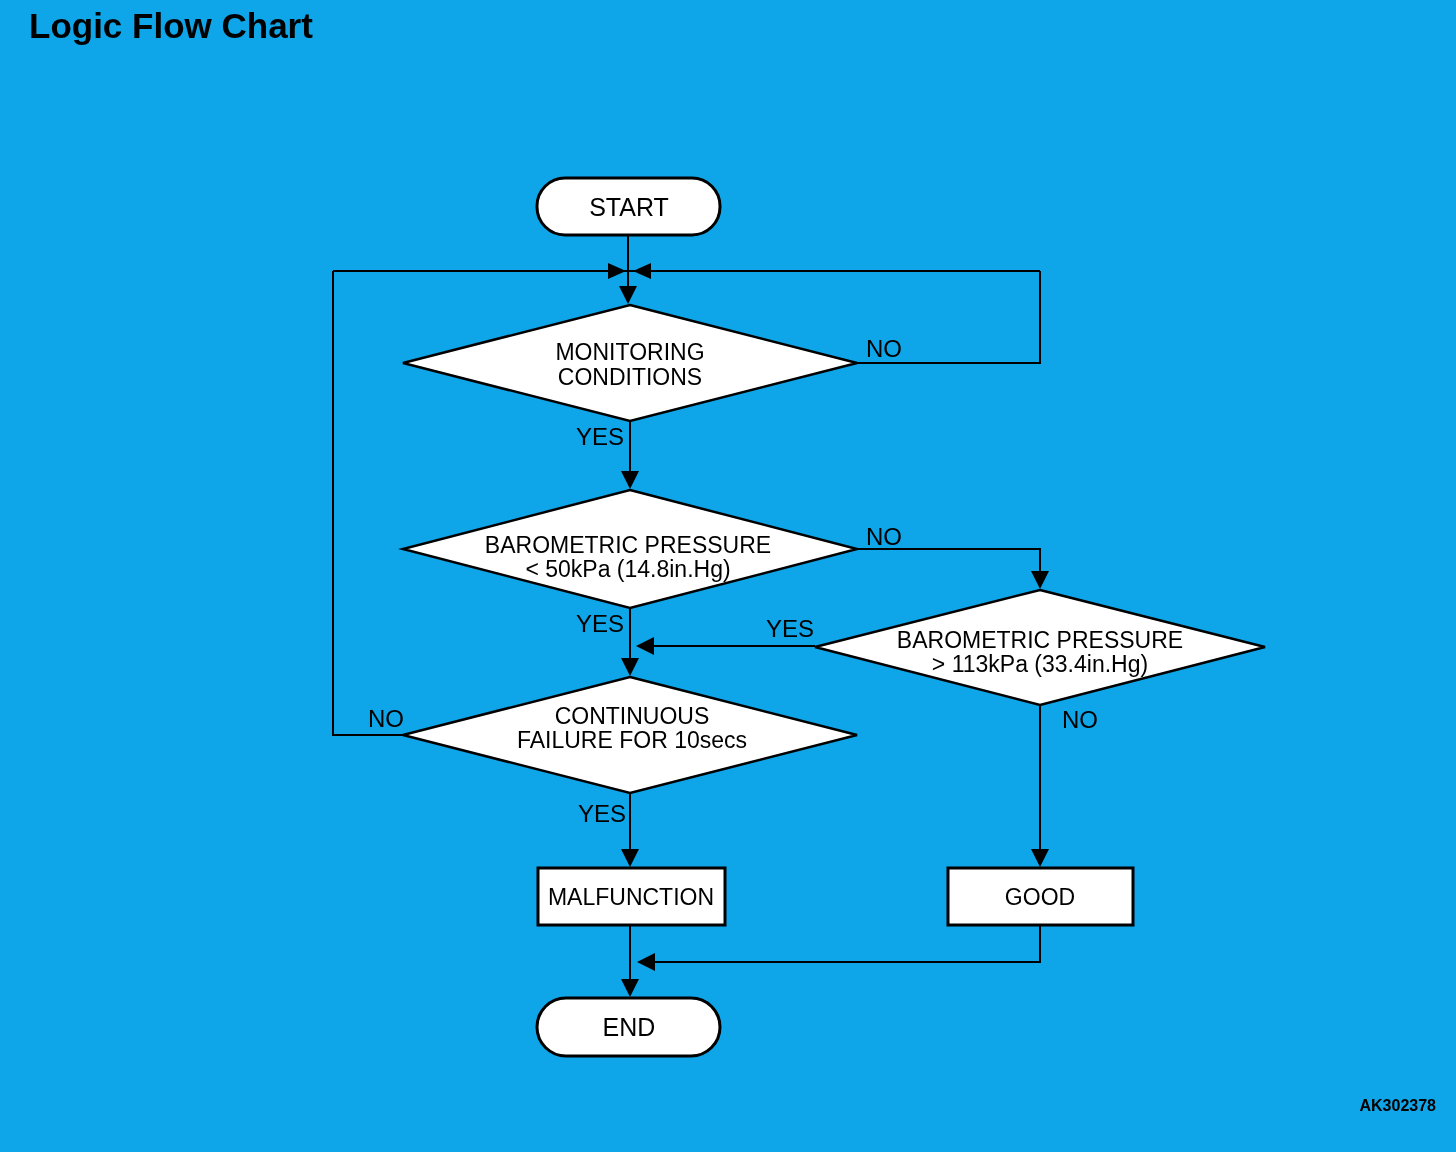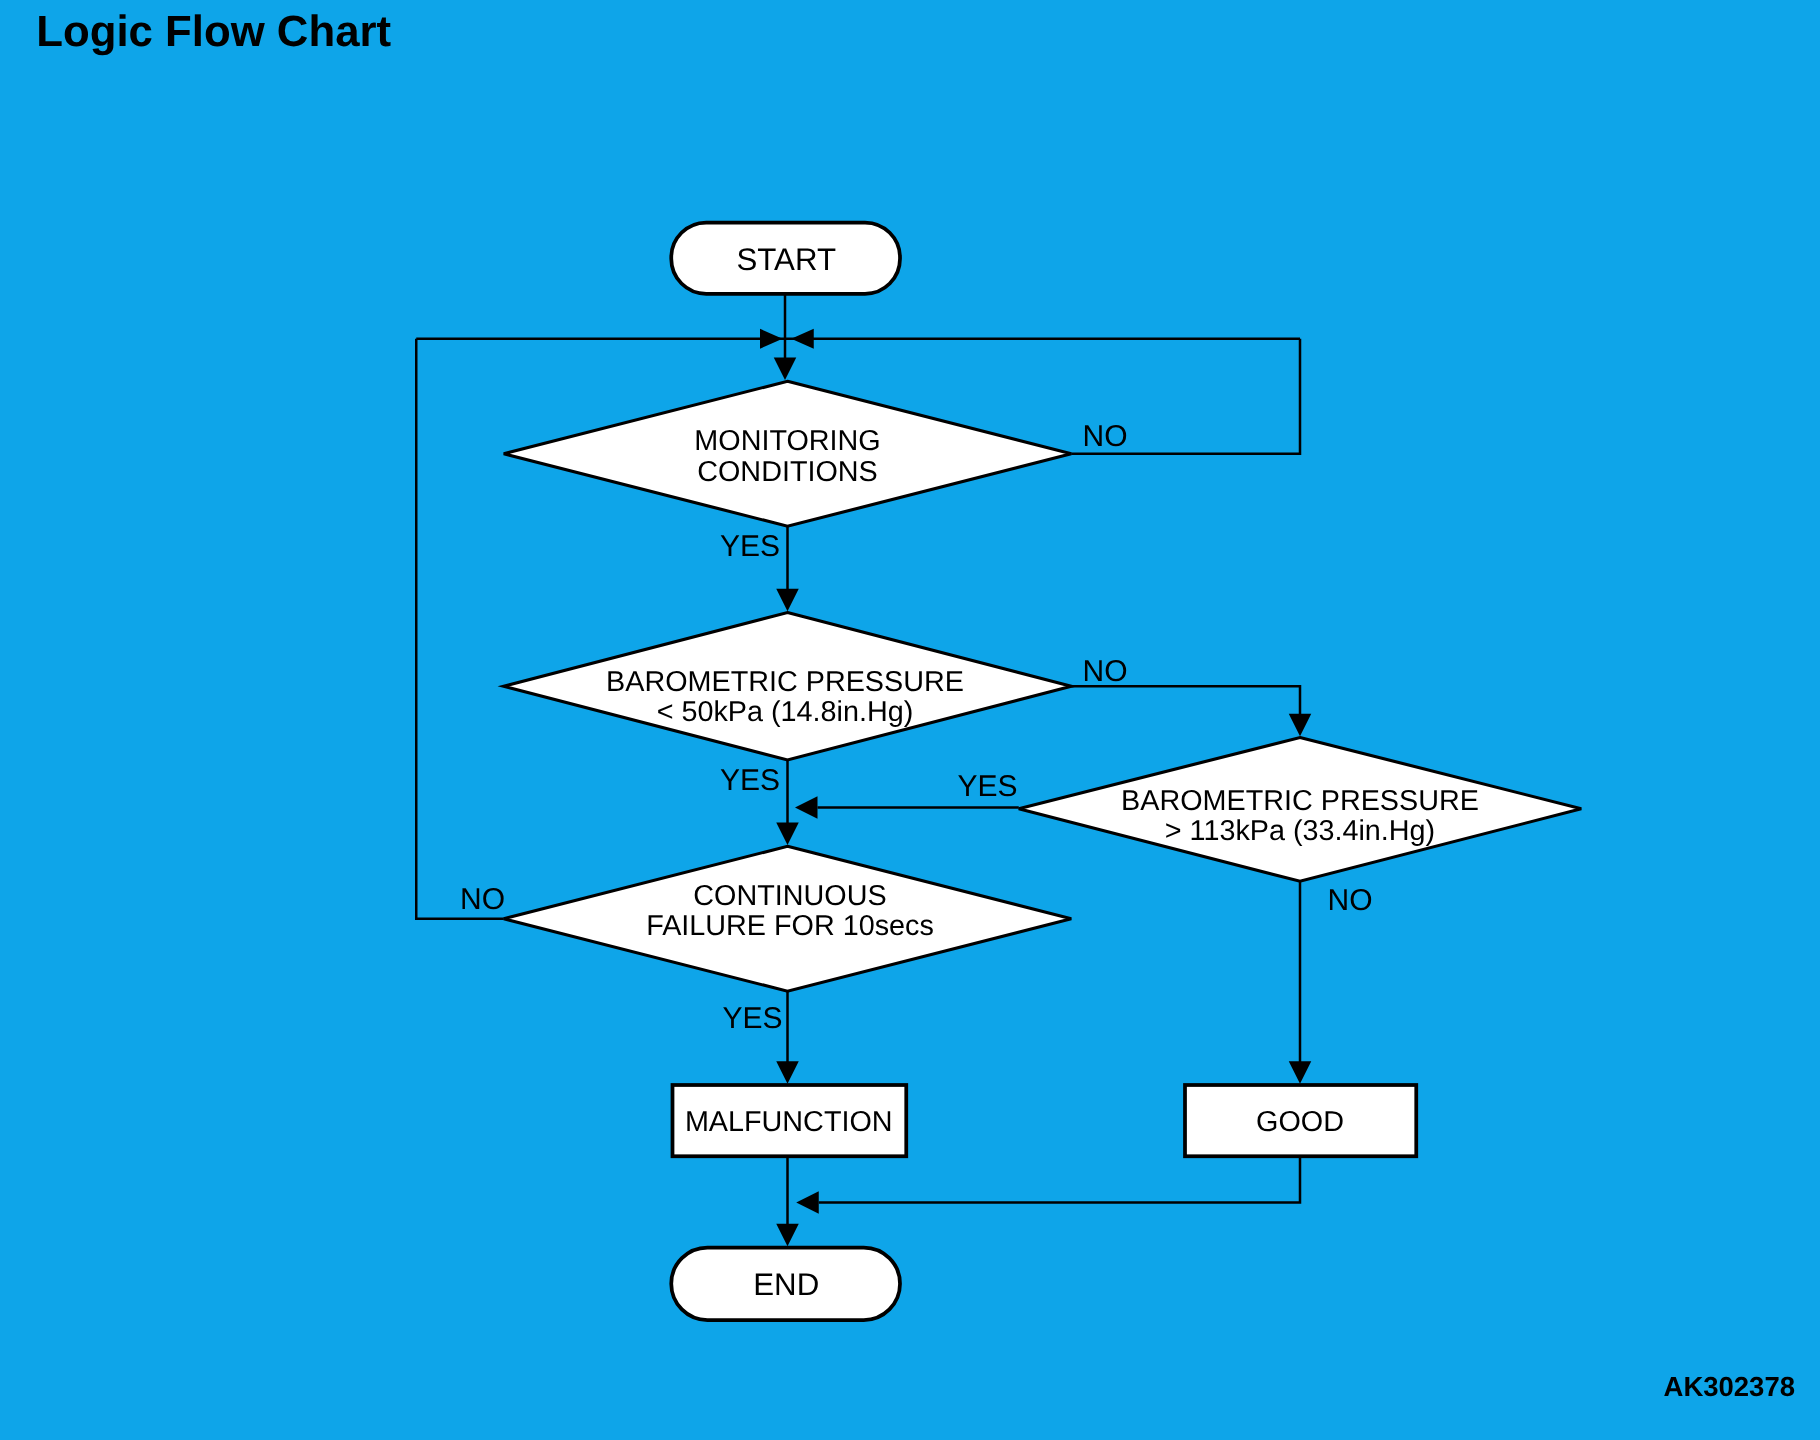--- a/index.html
+++ b/index.html
@@ -23,21 +23,21 @@
     margin: 0;
     font-size: 35px;
     font-weight: bold;
     letter-spacing: 0px;
     color: #000000;
   }
   .figure-code {
     position: absolute;
     top: 1097px;
     right: 20px;
-    font-size: 22px;
+    font-size: 16px;
     font-weight: bold;
     color: #000000;
   }
   svg.flow {
     position: absolute;
     top: 0;
     left: 0;
   }
   .edge {
     stroke: #000000;

